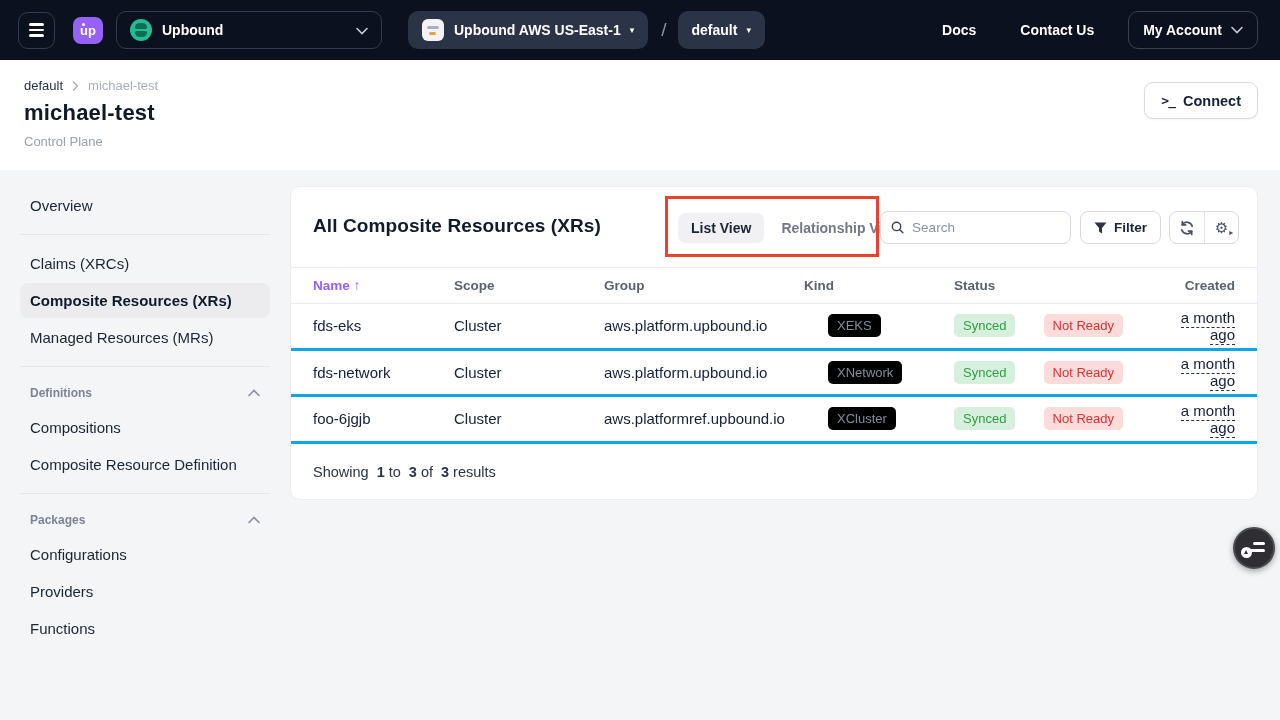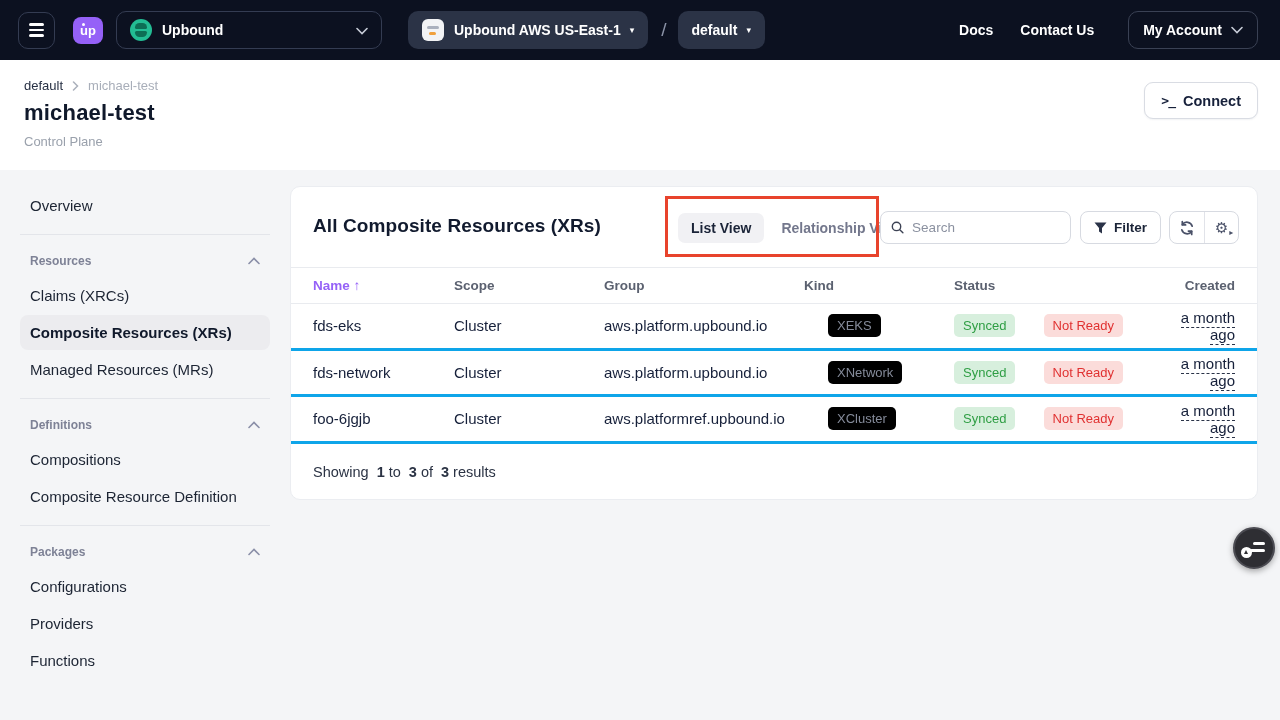--- a/index.html
+++ b/index.html
@@ -21,21 +21,21 @@
   .org-select .chev { margin-left:auto; }
   .dark-pill { background:#2b3346; border-radius:10px; height:38px; display:flex; align-items:center; padding:0 14px; cursor:pointer; }
   .cp-pill { margin-left:26px; }
   .cp-icon { width:22px; height:22px; background:#f2f3f5; border-radius:6px; position:relative; margin-right:10px; }
   .cp-icon::before { content:""; position:absolute; left:5px; top:7px; width:12px; height:3px; border-radius:2px; background:#aab0bd; }
   .cp-icon::after { content:""; position:absolute; left:7px; top:13px; width:7px; height:2.5px; border-radius:2px; background:#f0a03c; }
   .dark-pill .lbl { color:#fff; font-weight:bold; font-size:14px; }
   .caret-down { color:#fff; font-size:9px; margin-left:9px; }
   .nav-slash { color:#8b93a7; font-size:19px; margin:0 11px 0 13px; }
   .nav-right { margin-left:auto; display:flex; align-items:center; }
-  .nav-link { color:#fff; font-weight:bold; font-size:14px; cursor:pointer; margin-left:27px; }
+  .nav-link { color:#fff; font-weight:bold; font-size:14px; cursor:pointer; margin-left:44px; }
   .account-btn { margin-left:34px; height:38px; border:1.5px solid #3a4154; border-radius:10px; display:flex; align-items:center; padding:0 14px; color:#fff; font-weight:bold; font-size:14px; cursor:pointer; }
   .thin-chev { margin-left:9px; display:inline-flex; }
 
   
   .page-header { position:relative; height:110px; background:#fff; padding:18px 22px 0 24px; }
   .breadcrumb { display:flex; align-items:center; font-size:13px; }
   .crumb-current-parent { color:#273044; cursor:pointer; }
   .crumb-sep { margin:0 8px; display:inline-flex; }
   .crumb-leaf { color:#a8aeb9; }
   .page-title { font-size:22px; font-weight:800; color:#10192b; margin-top:7px; letter-spacing:.2px; }
@@ -161,26 +161,20 @@
     <span>Connect</span>
   </button>
 </div>
 
 <div class="content">
 
   <div class="sidebar">
     <div class="side-item">Overview</div>
     <div class="side-divider"></div>
 
-    <div class="side-header">
-      <span>Resources</span>
-      <svg width="12" height="8" viewBox="0 0 12 8">
-          <path d="M1 6.5 L6 1.5 L11 6.5" fill="none" stroke="#8a8fa8" stroke-width="1.6" stroke-linecap="round"></path>
-        </svg>
-    </div>
     <div class="side-item">Claims (XRCs)</div>
     <div class="side-item active">Composite Resources (XRs)</div>
     <div class="side-item">Managed Resources (MRs)</div>
     <div class="side-divider"></div>
 
     <div class="side-header">
       <span>Definitions</span>
       <svg width="12" height="8" viewBox="0 0 12 8">
           <path d="M1 6.5 L6 1.5 L11 6.5" fill="none" stroke="#8a8fa8" stroke-width="1.6" stroke-linecap="round"></path>
         </svg>

